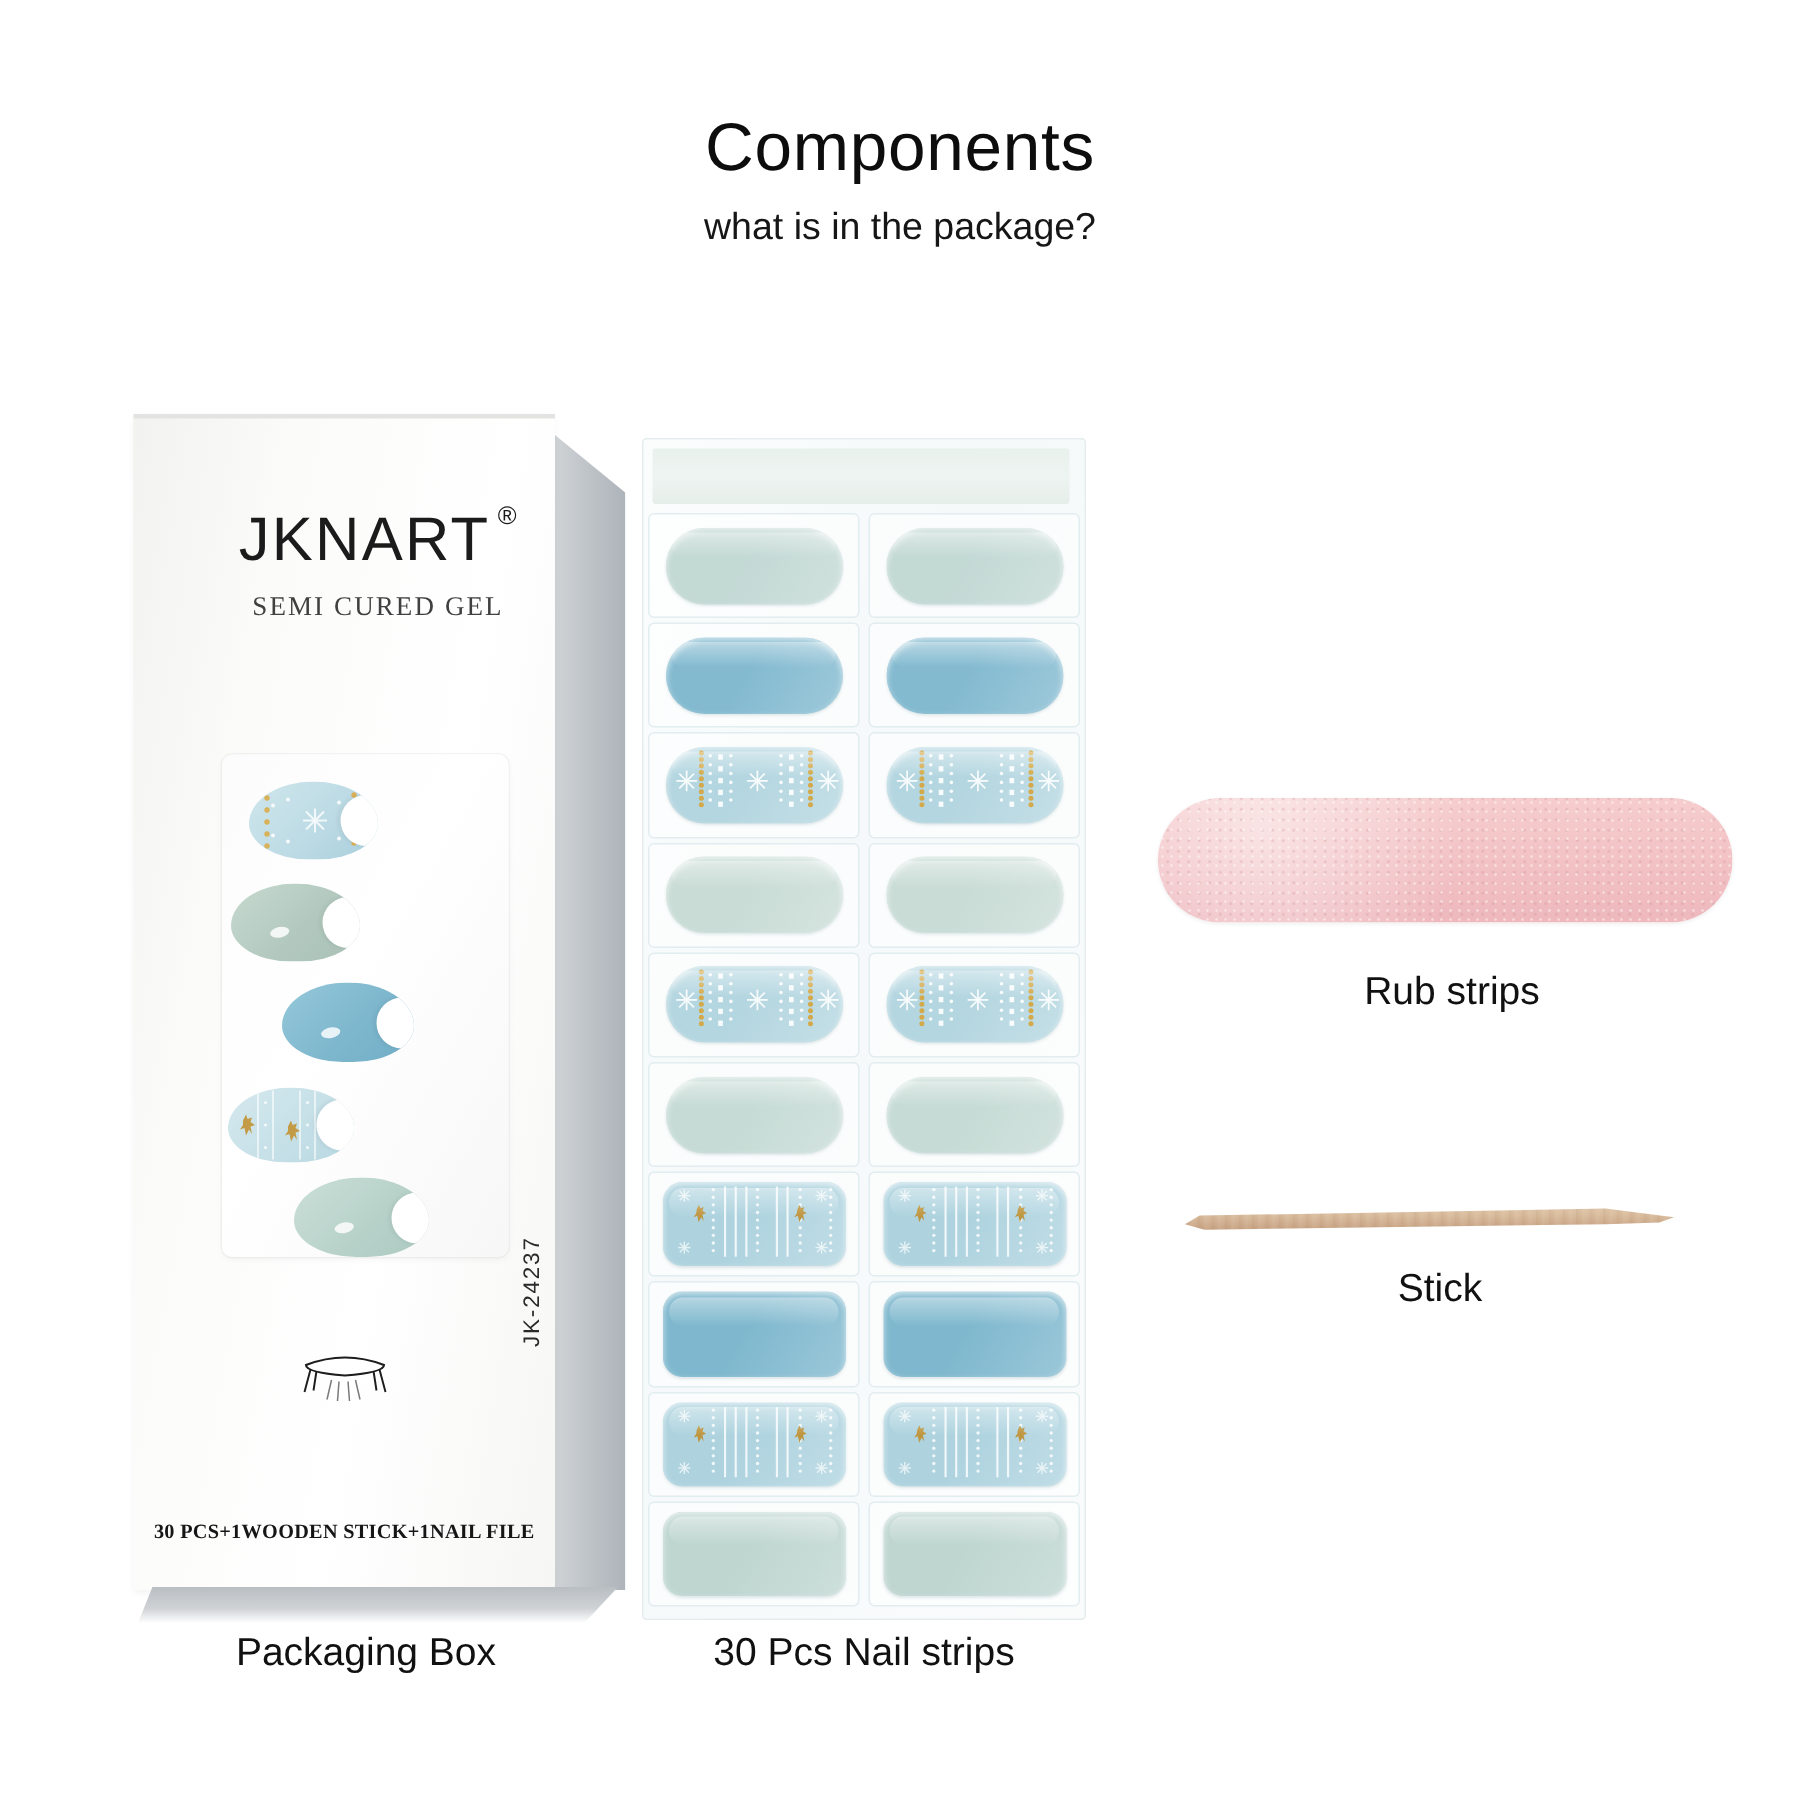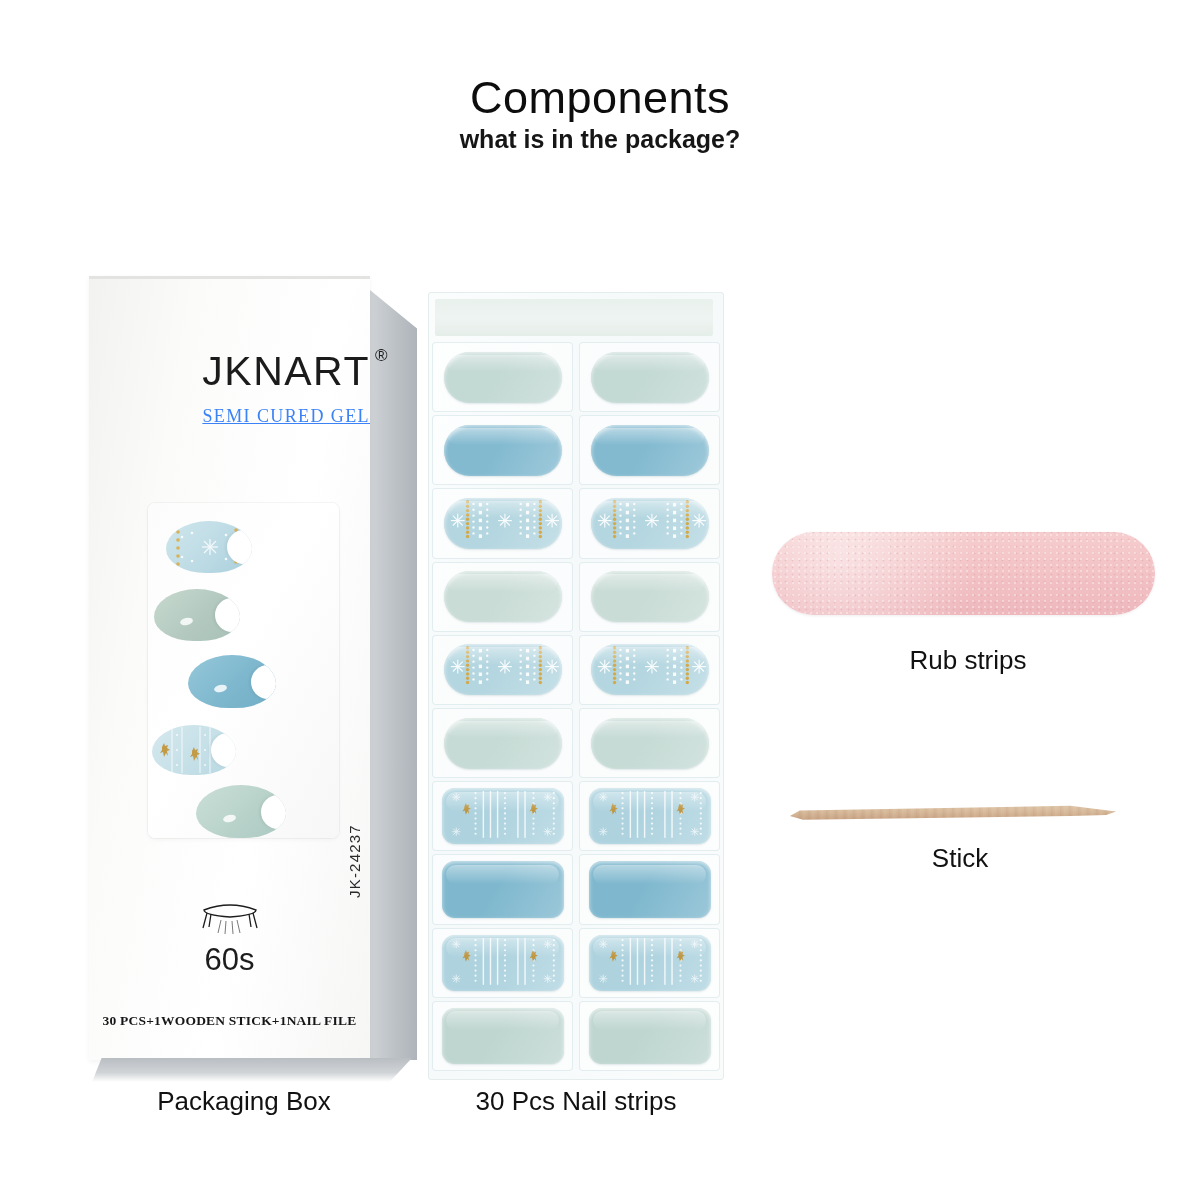--- a/index.html
+++ b/index.html
@@ -25,23 +25,23 @@
     text-align: center;
   }
   #title {
     font-size: 45px;
     font-weight: 400;
     letter-spacing: 0.5px;
     line-height: 1.05;
     color: #0d0d0d;
   }
   #subtitle {
-    margin-top: 4px;
+    margin-top: 16px;
     font-size: 25px;
-    font-weight: 700;
+    font-weight: 400;
     color: #161616;
   }
 
   
   #box-group {
     position: absolute;
     left: 64px;
     top: 258px;
     width: 360px;
     height: 880px;
@@ -78,23 +78,23 @@
     left: 28px;
     top: 800px;
     width: 320px;
     height: 24px;
     background: linear-gradient(180deg, #b9bec3 0%, #cfd3d6 60%, rgba(207,211,214,0) 100%);
     clip-path: polygon(3% 0, 100% 0, 93% 100%, 0 100%);
   }
   #box-brand {
     position: absolute;
     left: 25px;
-    top: 90px;
+    top: 78px;
     width: 281px;
-    text-align: right;
+    text-align: center;
     padding-left: 27px;
     box-sizing: border-box;
   }
   #brand-name {
     font-size: 41px;
     letter-spacing: 1.5px;
     color: #1b1b1b;
     font-weight: 400;
     display: inline-block;
     position: relative;
@@ -105,22 +105,21 @@
     right: -19px;
     font-size: 17px;
     color: #1b1b1b;
   }
   #brand-tagline {
     margin-top: 11px;
     margin-left: 18px;
     font-family: "Liberation Serif", serif;
     font-size: 18px;
     letter-spacing: 1.4px;
-    color: #3b82f6;
-    text-decoration: underline;
+    color: #404040;
   }
 
   
   #swatch-card {
     position: absolute;
     left: 84px;
     top: 245px;
     width: 191px;
     height: 335px;
     background: linear-gradient(120deg, #fcfcfc 0%, #ffffff 45%, #f7f7f7 100%);
@@ -443,21 +442,20 @@
       <path d="M10 12 Q36 2 62 12 Q62 17 36 19 Q10 17 10 12 Z" fill="none" stroke="#1d1d1d" stroke-width="1.4"></path>
       <path d="M13 15 L9 30 M17 16 L15 29" stroke="#1d1d1d" stroke-width="1.3" fill="none"></path>
       <path d="M59 15 L63 30 M55 16 L57 29" stroke="#1d1d1d" stroke-width="1.3" fill="none"></path>
       <g stroke="#7a7a7a" stroke-width="1">
         <line x1="27" y1="22" x2="24" y2="35"></line>
         <line x1="32" y1="23" x2="31" y2="36"></line>
         <line x1="38" y1="23" x2="39" y2="36"></line>
         <line x1="43" y1="22" x2="46" y2="35"></line>
       </g>
     </svg>
-    <div id="lamp-time">60s</div>
   </div>
 
   <div id="box-contents">30 PCS+1WOODEN STICK+1NAIL FILE</div>
 </div>
 
 <div id="sheet-group">
   <div id="sheet"></div>
   <div id="sheet-header"></div>
   <div id="sheet-rows">
       <div class="sheet-row" style="top: 50px; height: 70.2px;">

